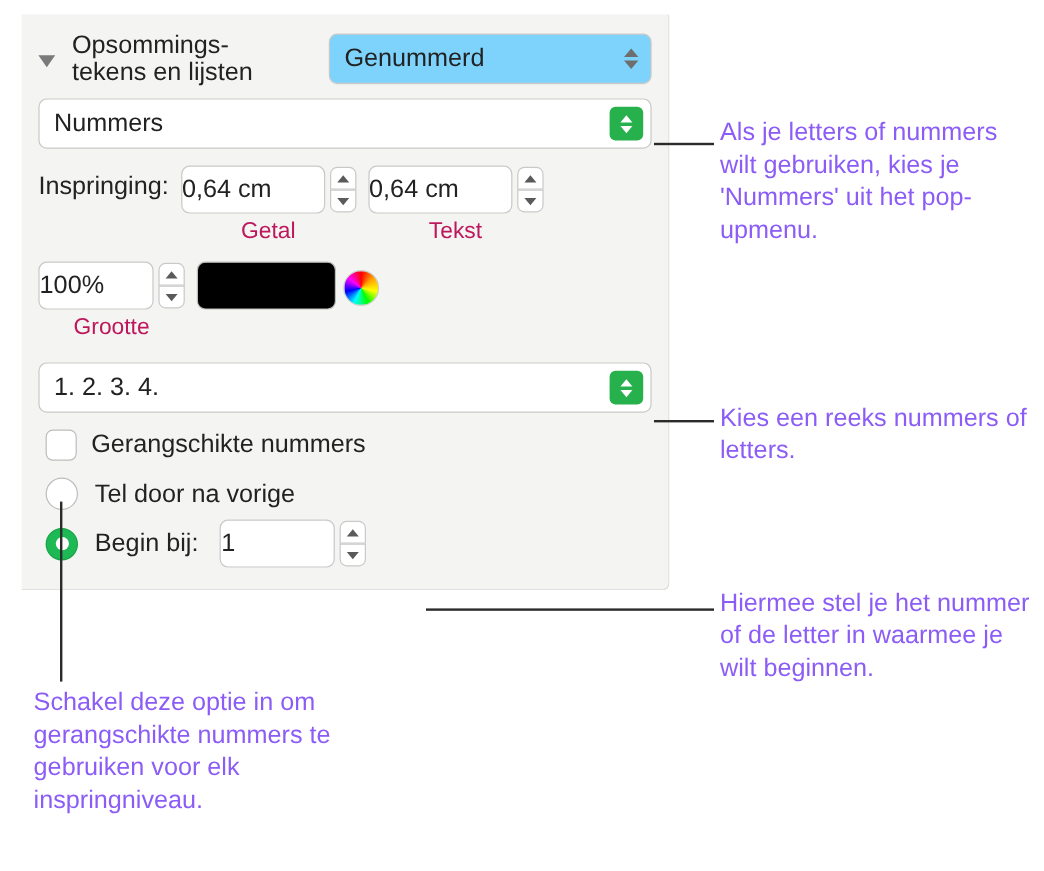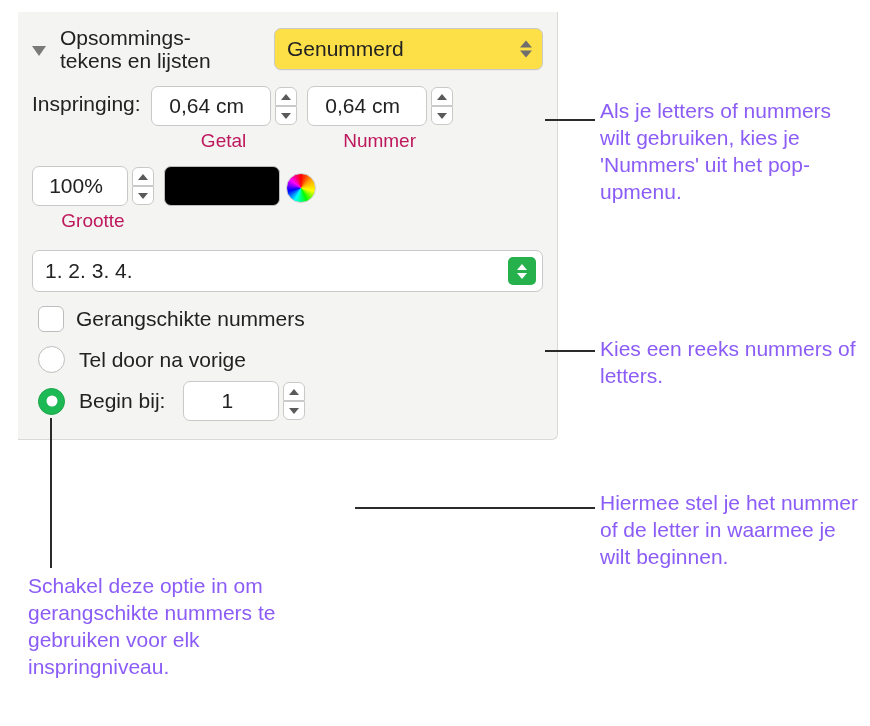--- a/index.html
+++ b/index.html
@@ -30,21 +30,21 @@
     width: 0; height: 0;
     border-left: 7px solid transparent;
     border-right: 7px solid transparent;
     border-top: 10px solid #7a7a7a;
     margin-top: 4px;
   }
   .section-title { font-weight: 400; font-size: 21px; line-height: 1.1; width: 200px; }
   .popup {
     flex: 1;
     height: 42px;
-    background: #fde047;
+    background: #7dd3fc;
     border: 1px solid #c9c9c9;
     border-radius: 7px;
     display: flex;
     align-items: center;
     padding: 0 12px;
     position: relative;
     box-shadow: 0 1px 0 rgba(0,0,0,0.03);
   }
   .popup .chev {
     position: absolute; right: 10px; top: 50%; transform: translateY(-50%);
@@ -81,21 +81,21 @@
   .stepper-wrap { display: flex; flex-direction: column; align-items: center; }
   .stepper-field {
     display: flex; align-items: center;
   }
   .num-input {
     width: 120px; height: 40px;
     background: #fff; border: 1px solid #c9c9c9; border-radius: 7px;
     padding-right: 8px;
     text-align: right;
     font-size: 21px;
-    display: flex; align-items: center; justify-content: center;
+    display: flex; align-items: center; justify-content: flex-start;
   }
   .tiny { width: 96px; }
   .stepper {
     width: 22px; margin-left: 4px;
     display: flex; flex-direction: column; gap: 0;
   }
   .stepper button {
     width: 22px; height: 19px;
     background: #fff; border: 1px solid #c9c9c9;
     padding: 0; display:flex; align-items:center; justify-content:center;
@@ -165,20 +165,27 @@
 tekens en lijsten</div>
     <div class="popup">
       <span>Genummerd</span>
       <span class="chev">
           <span class="up"></span>
           <span class="down"></span>
         </span>
     </div>
   </div>
 
+  <div class="wide-popup">
+    <span>Nummers</span>
+    <span class="green-pop">
+        <span class="u"></span>
+        <span class="d"></span>
+      </span>
+  </div>
 
   <div class="row indent-row">
     <div class="label">Inspringing:</div>
     <div class="stepper-wrap">
       <div class="stepper-field">
         <div class="num-input">
             <span>0,64 cm</span>
           </div>
         <div class="stepper">
           <button>
@@ -198,21 +205,21 @@
           </div>
         <div class="stepper">
           <button>
               <span class="tri-u"></span>
             </button>
           <button>
               <span class="tri-d"></span>
             </button>
         </div>
       </div>
-      <div class="sublabel">Nummer</div>
+      <div class="sublabel">Tekst</div>
     </div>
   </div>
 
   <div class="row number-row">
     <div class="stepper-wrap">
       <div class="stepper-field">
         <div class="num-input tiny">
             <span>100%</span>
           </div>
         <div class="stepper">

